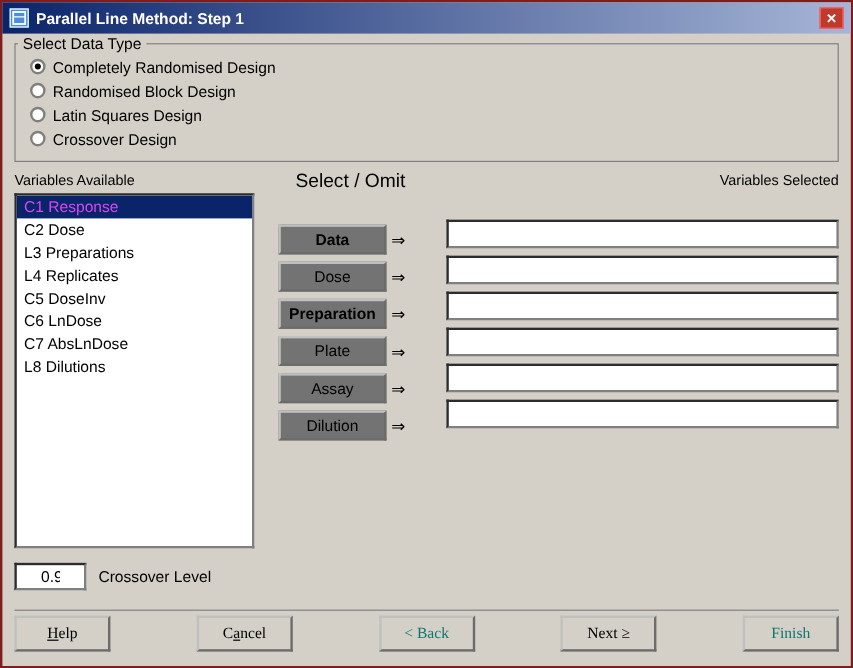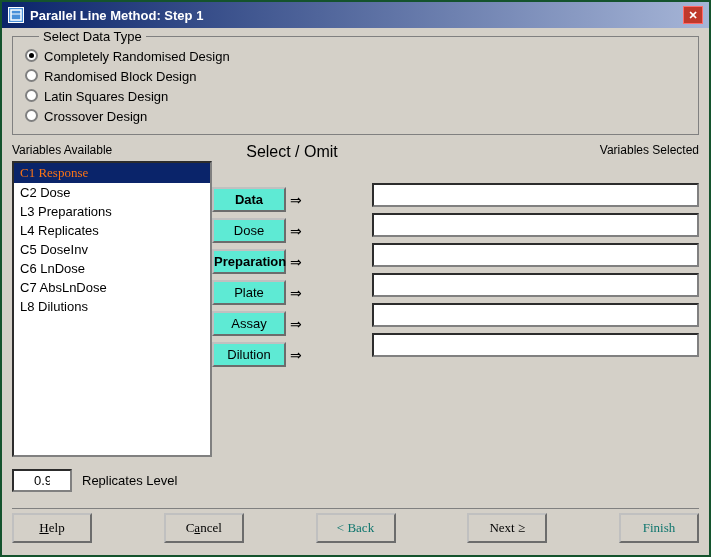--- a/index.html
+++ b/index.html
@@ -8,21 +8,21 @@
       font-size: 13px;
       background: #d4d0c8;
       width: 711px;
       height: 557px;
       overflow: hidden;
     }
     .window {
       width: 711px;
       height: 557px;
       background: #d4d0c8;
-      border: 2px solid #14532d;
+      border: 2px solid #7f1d1d;
       display: flex;
       flex-direction: column;
     }
     .title-bar {
       background: linear-gradient(to right, #0a246a, #a6b5d7);
       color: white;
       padding: 4px 6px;
       display: flex;
       align-items: center;
       justify-content: space-between;
@@ -72,21 +72,21 @@
     }
     .group-box {
       border: 1px solid #808080;
       padding: 8px 12px 10px 12px;
       position: relative;
       background: #d4d0c8;
     }
     .group-box-legend {
       position: absolute;
       top: -8px;
-      left: 26px;
+      left: 2px;
       background: #d4d0c8;
       padding: 0 4px;
       font-size: 13px;
     }
     .radio-group {
       display: flex;
       flex-direction: column;
       gap: 5px;
       margin-top: 4px;
     }
@@ -137,38 +137,38 @@
       min-height: 180px;
     }
     .var-item {
       padding: 2px 6px;
       cursor: pointer;
       font-size: 13px;
       white-space: nowrap;
     }
     .var-item.selected {
       background: #0a246a;
-      color: #f97316;
-      font-family: Liberation Serif, serif;
+      color: #d946ef;
     }
     .btn-row {
       display: flex;
       align-items: center;
       gap: 4px;
       width: 100%;
     }
     .select-btn {
       border: 2px outset #c0c0c0;
-      background: #5eead4;
+      background: #737373;
       cursor: pointer;
       padding: 3px 0;
       font-size: 13px;
       text-align: center;
-      width: 74px;
+      width: 90px;
       flex-shrink: 0;
+      margin-left: 20px;
     }
     .select-btn.bold {
       font-weight: bold;
     }
     .arrow-icon {
       font-size: 14px;
       color: #000;
     }
     .variables-selected-panel {
       display: flex;
@@ -338,21 +338,21 @@
             <div class="selected-field"></div>
             <div class="selected-field"></div>
             <div class="selected-field"></div>
             <div class="selected-field"></div>
           </div>
       </div>
     </div>
 
     <div class="confidence-row">
       <input type="text" class="confidence-input" value="0.95" style="">
-      <span>Replicates Level</span>
+      <span>Crossover Level</span>
     </div>
 
     <div class="bottom-buttons" id="bottom-buttons">
         <button class="bottom-btn"><u>H</u>elp</button>
         <button class="bottom-btn">C<u>a</u>ncel</button>
         <button class="bottom-btn disabled" disabled="">&lt; Back</button>
         <button class="bottom-btn">Next ≥</button>
         <button class="bottom-btn disabled" disabled="">Finish</button>
       </div>
   </div>

